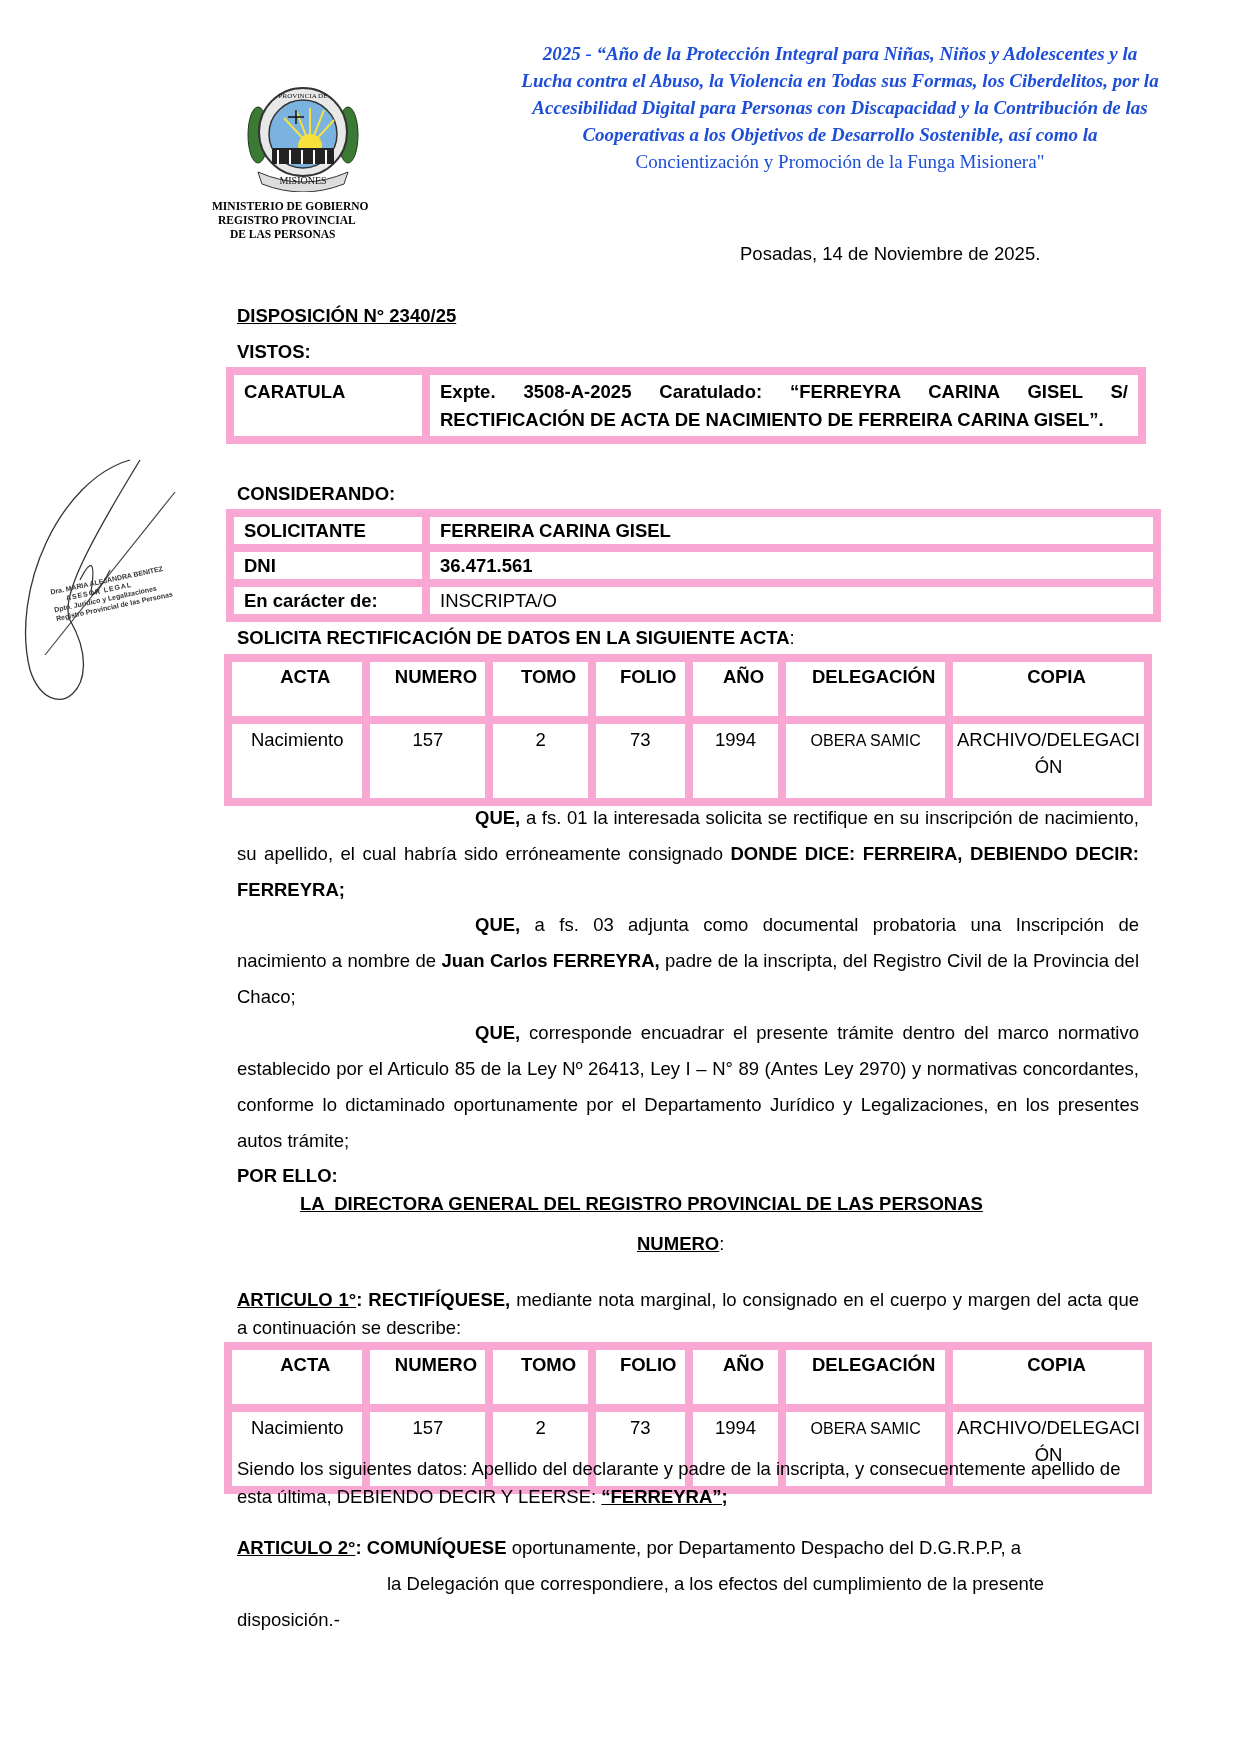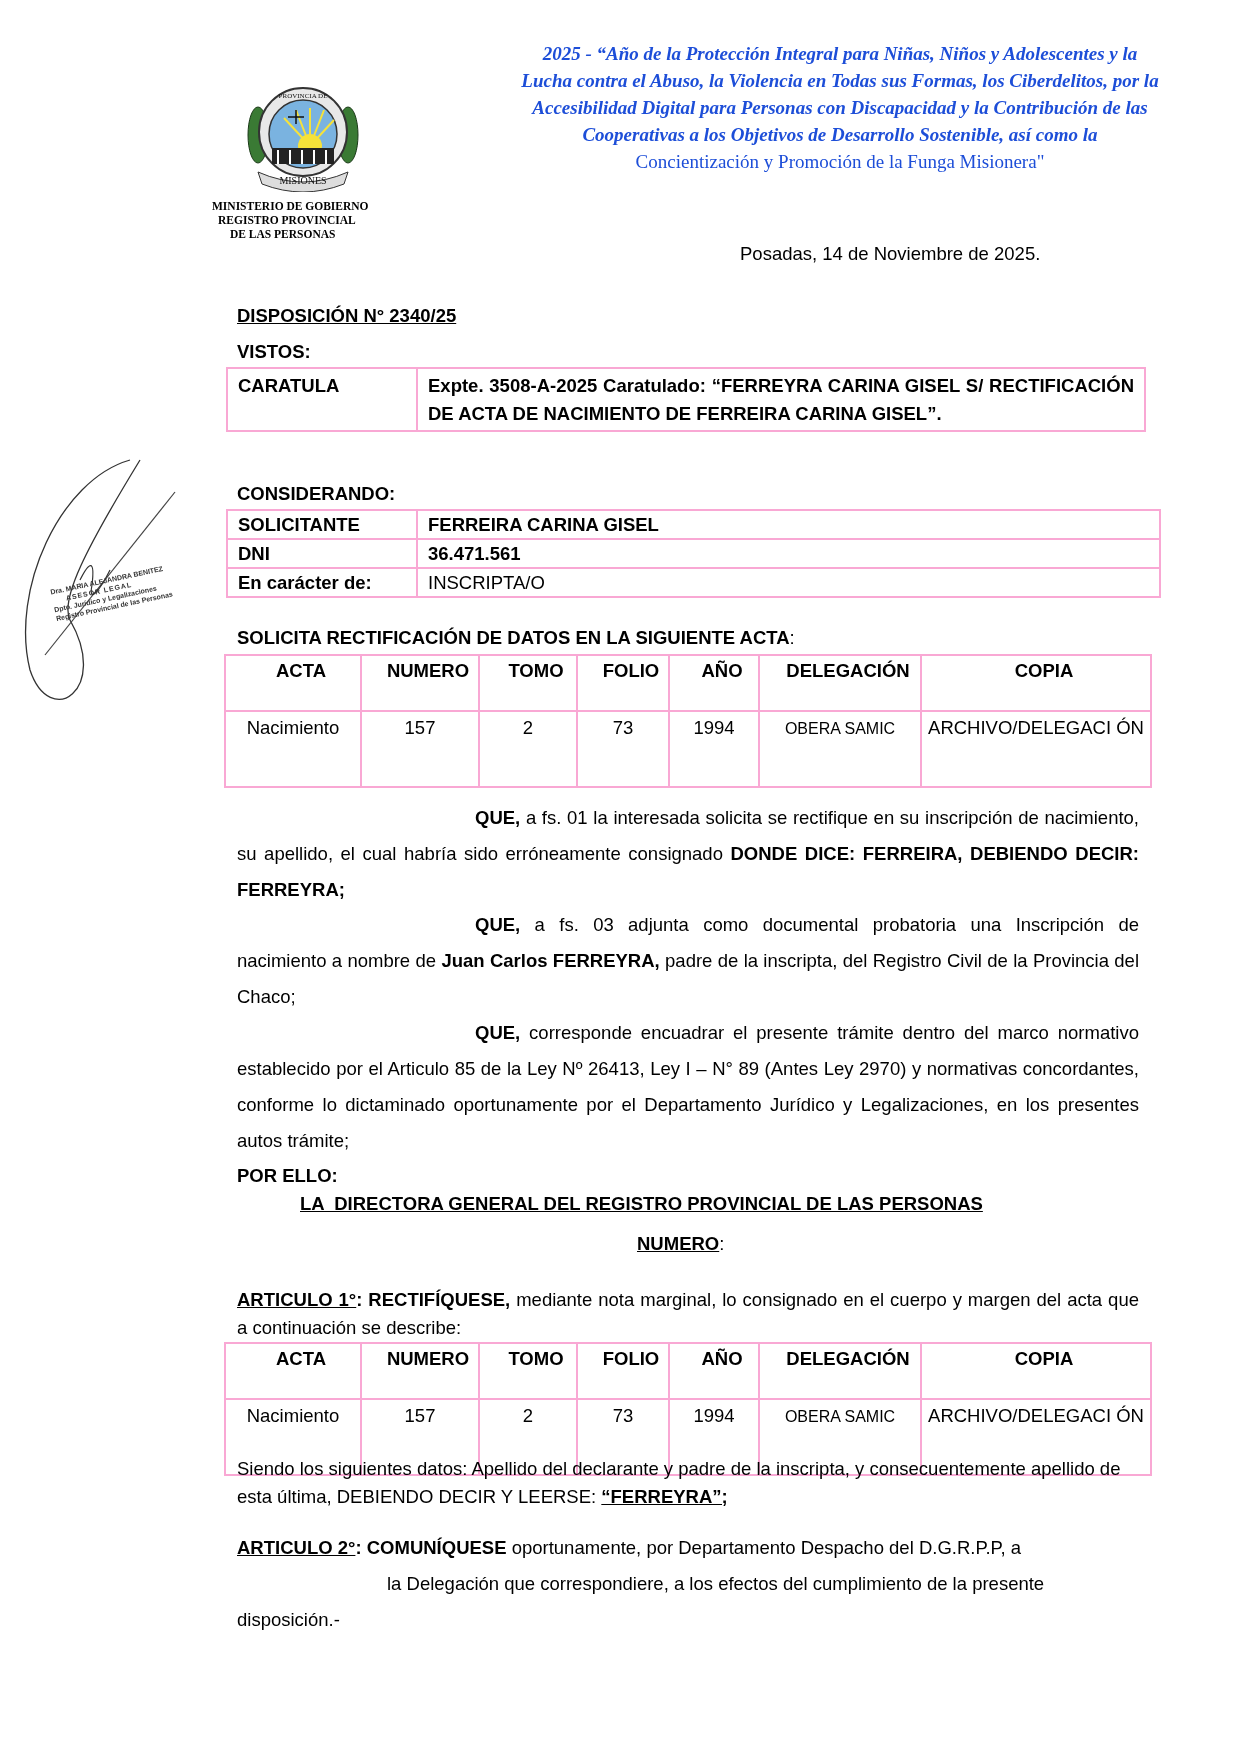--- a/index.html
+++ b/index.html
@@ -21,21 +21,21 @@
   #date { left:740px; top:243px; font-size:18.5px; }
 
   
   .txt { font-size:18.5px; }
   #disp-title { left:237px; top:305px; }
   #vistos { left:237px; top:341px; }
   #considerando { left:237px; top:483px; }
   #solicita { left:237px; top:627px; }
 
   table { border-collapse:collapse; position:absolute; font-size:18.5px; }
-  td, th { border:2px solid #f9a8d4; }
+  td, th { border:8px solid #f9a8d4; }
 
   #t-caratula { left:226px; top:367px; width:920px; }
   #t-caratula td { vertical-align:top; padding:3px 10px 2px 10px; line-height:28px; font-weight:bold; }
   #t-caratula td.k { width:168px; }
   #t-caratula td.v { text-align:justify; }
 
   #t-sol { left:226px; top:509px; width:935px; }
   #t-sol td { padding:1px 10px; line-height:25px; height:25px; }
   #t-sol td.k { width:168px; font-weight:bold; }
 

